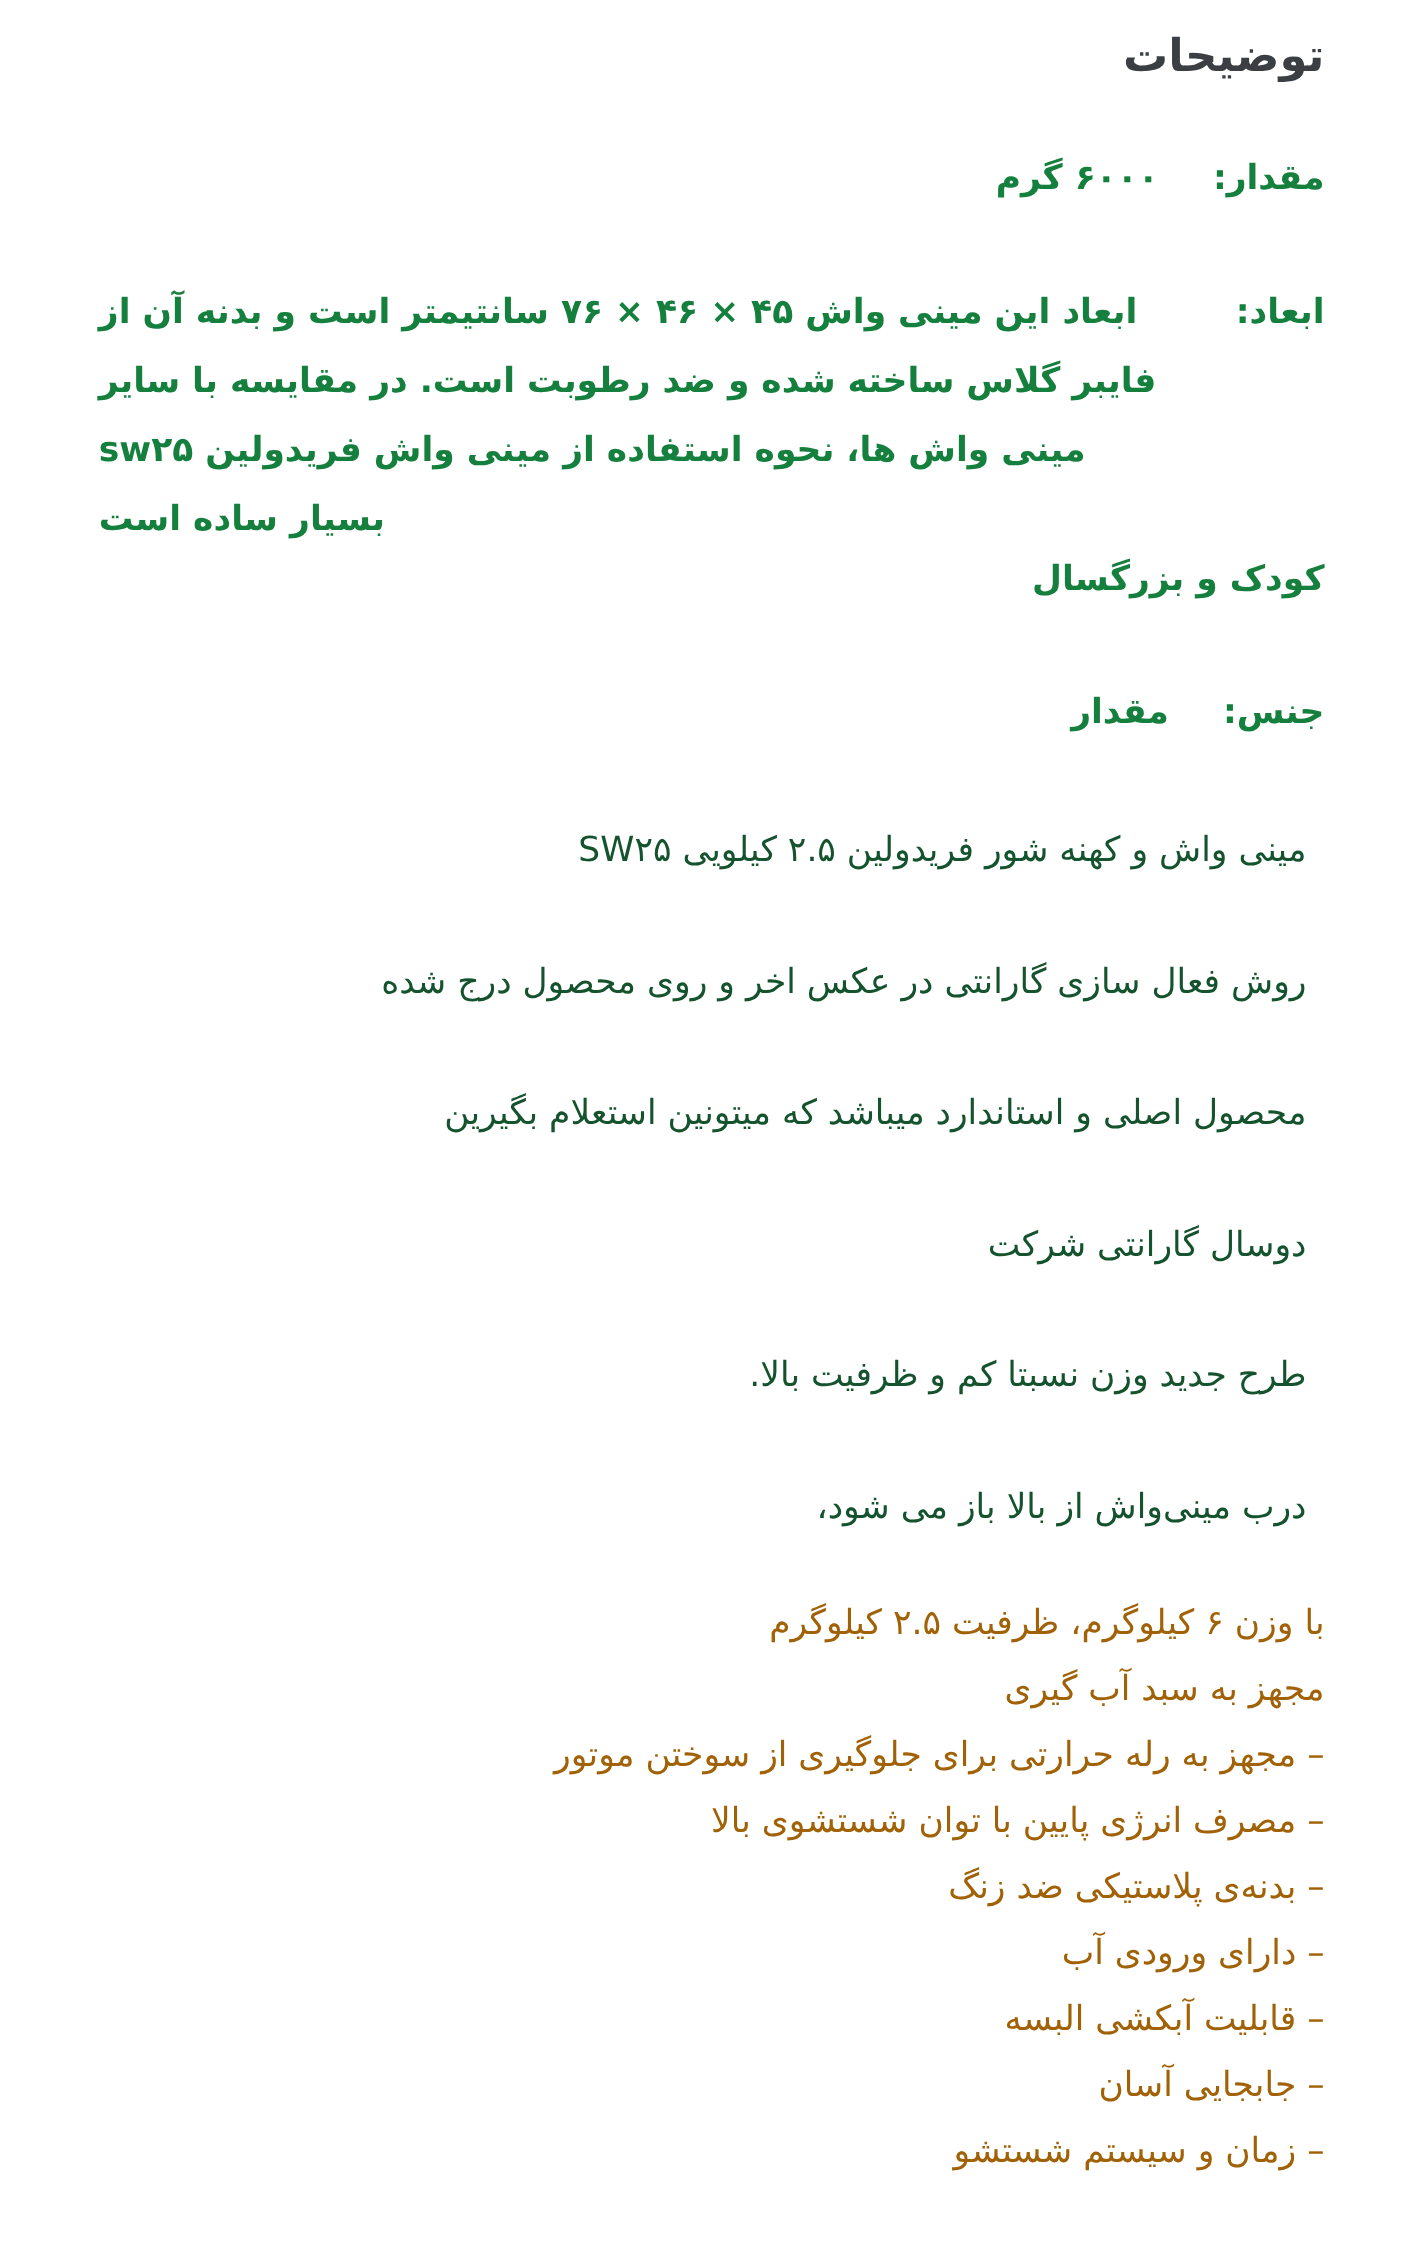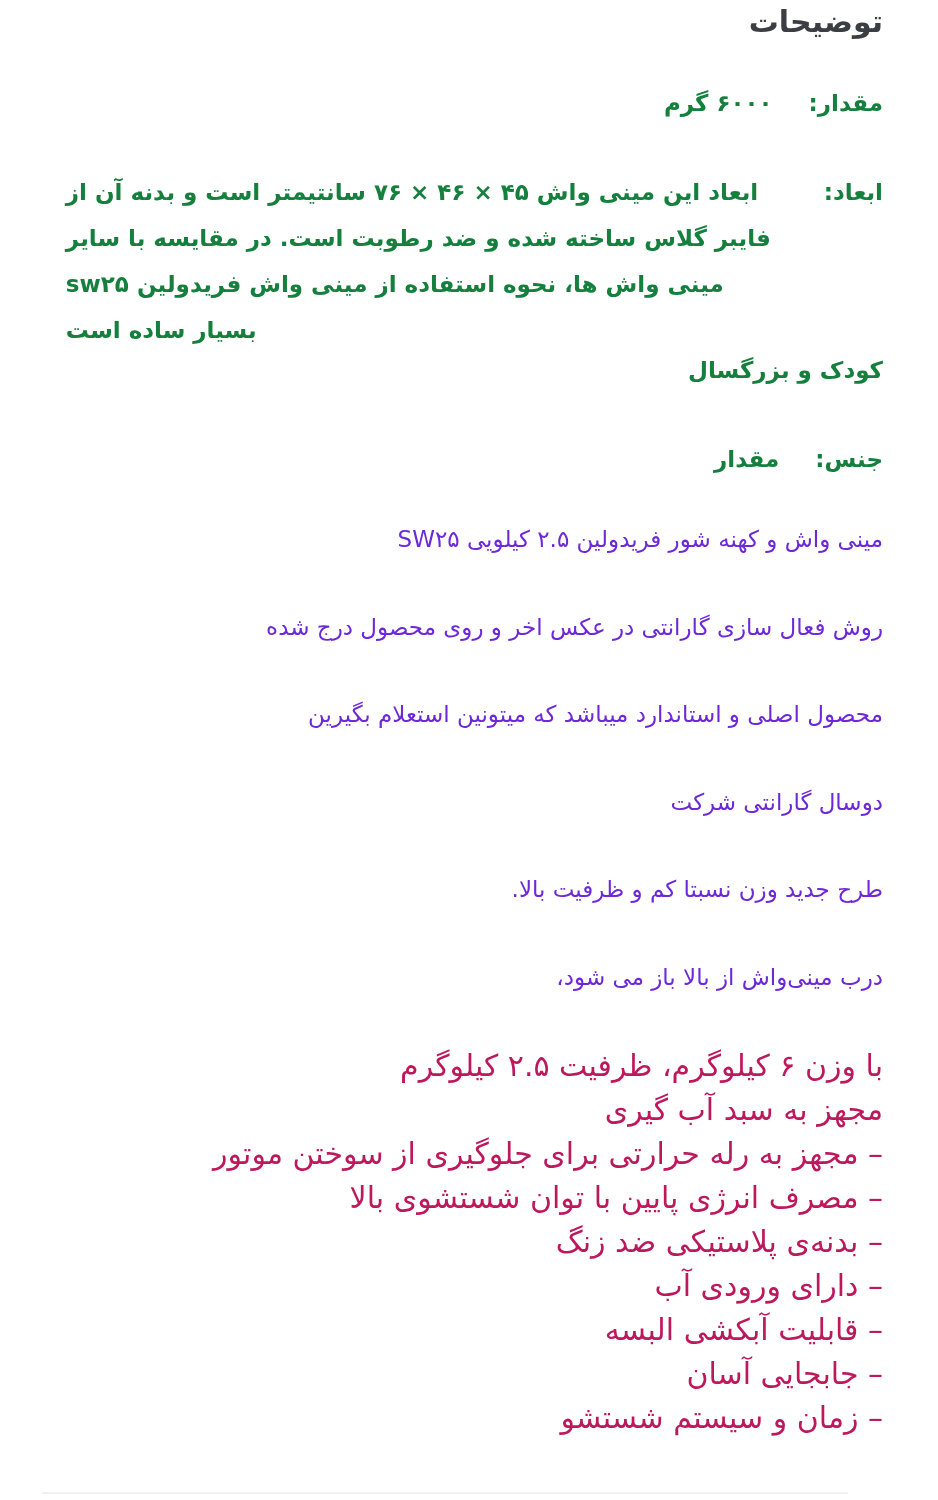--- a/index.html
+++ b/index.html
@@ -11,21 +11,21 @@
       width: 938px;
       height: 1500px;
       overflow: hidden;
       position: relative;
       font-family: "DejaVu Sans", "Liberation Sans", sans-serif;
       color: #555a5e;
       direction: rtl;
     }
     .page {
       position: absolute;
-      top: 0;
+      top: 16px;
       right: 0;
       width: 938px;
       height: 1120px;
     }
     .heading {
       position: absolute;
       top: 0;
       right: 55px;
       margin: 0;
       font-size: 30px;
@@ -52,36 +52,36 @@
       color: #15803d;
       font-weight: bold;
     }
     .attr-row.multi .attr-value {
       width: 722px;
       text-align: left;
     }
     .para {
       position: absolute;
       right: 55px;
-      margin: 0;
+      margin: 12px;
       font-size: 23px;
       line-height: 44px;
-      color: #6d28d9;
+      color: #14532d;
       white-space: nowrap;
     }
     .lines {
       position: absolute;
       right: 55px;
       top: 1044px;
       margin: 0;
       padding: 0;
       list-style: none;
-      font-size: 30px;
+      font-size: 23px;
       line-height: 44px;
-      color: #be185d;
+      color: #a16207;
     }
     .lines li {
       white-space: nowrap;
     }
     .divider {
       position: absolute;
       left: 42px;
       right: 90px;
       top: 1492px;
       height: 2px;

